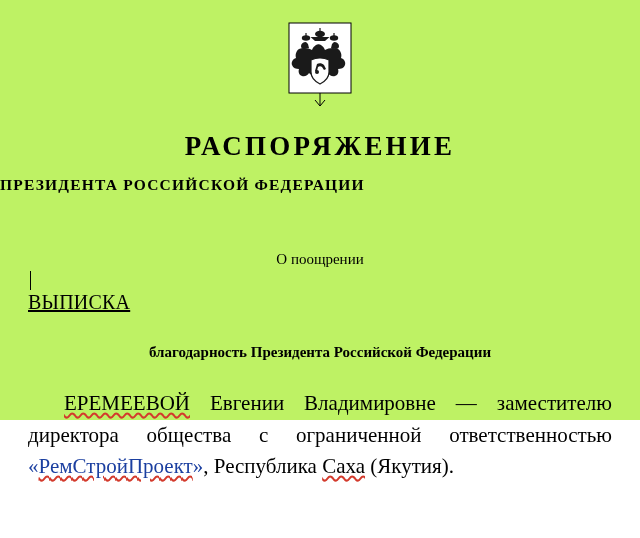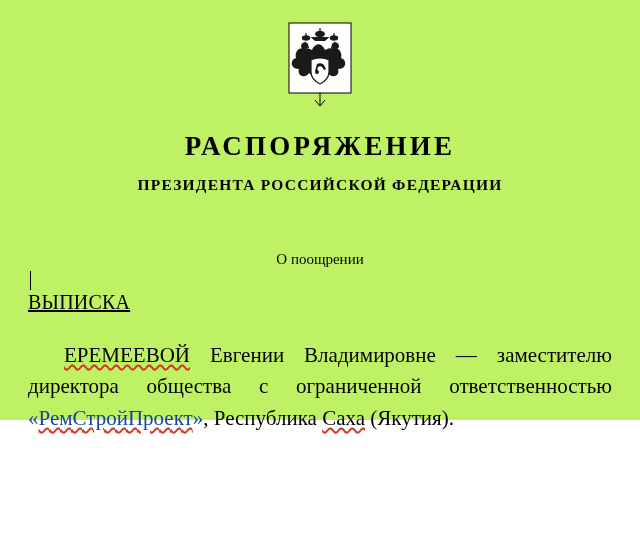--- a/index.html
+++ b/index.html
@@ -38,21 +38,21 @@
   .doc-title {
     text-align: center;
     font-family: "Liberation Serif", serif;
     font-weight: bold;
     font-size: 27px;
     letter-spacing: 3.2px;
     margin-top: 18px;
     line-height: 1.1;
   }
   .doc-subtitle {
-    text-align: center;
+    text-align: left;
     font-family: "Liberation Serif", serif;
     font-weight: bold;
     font-size: 15.5px;
     letter-spacing: 1.2px;
     margin-top: 14px;
     line-height: 1.1;
   }
 
   
   .body-block {
@@ -162,20 +162,21 @@
 
     <div class="centered-bold">О поощрении</div>
 
     <div class="caret-line">
       <span class="caret"></span>
     </div>
 
     <div class="vypiska">ВЫПИСКА</div>
 
 
+    <div class="center-bold-2">благодарность Президента Российской Федерации</div>
 
     <div class="final-para">
       <span class="spell">ЕРЕМЕЕВОЙ</span>
       <span>Евгении Владимировне</span>
       <span>—</span>
       <span>заместителю директора общества с ограниченной ответственностью</span>
       <span class="kav">«</span><span class="linkish">РемСтройПроект</span><span class="kav">»</span><span>,</span>
       <span>Республика</span>
       <span class="spell">Саха</span>
       <span>(Якутия).</span>

